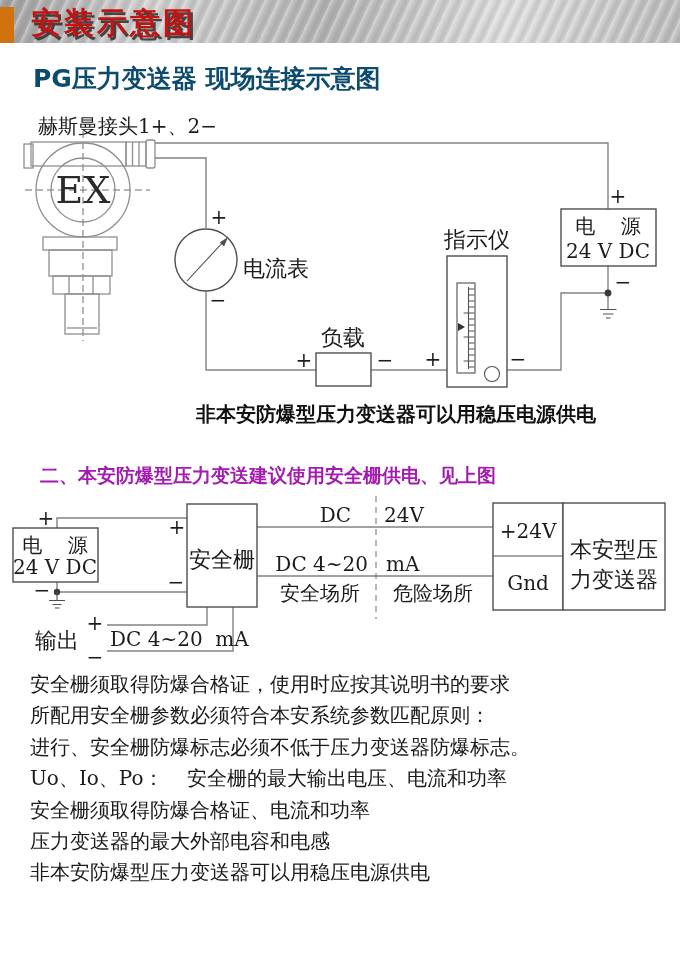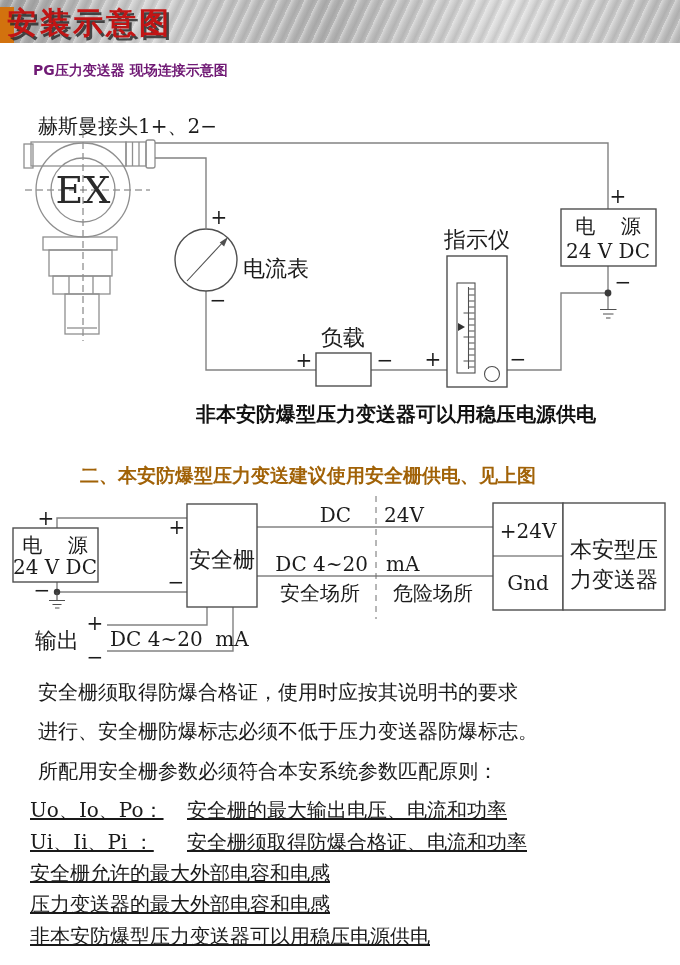--- a/index.html
+++ b/index.html
@@ -6,49 +6,49 @@
   .page{position:relative;width:680px;height:965px;background:#ffffff;overflow:hidden;
         font-family:"DejaVu Sans",sans-serif;color:#1c1c1c;}
 
   
   .banner{position:absolute;left:0;top:0;width:680px;height:43px;
     background:
       repeating-linear-gradient(115deg, rgba(255,255,255,.38) 0px, rgba(255,255,255,0) 4px,
                                 rgba(96,96,96,.16) 8px, rgba(255,255,255,0) 12px),
       linear-gradient(100deg,#9f9f9f 0%,#d2d2d2 22%,#b3b3b3 48%,#dedede 74%,#bcbcbc 100%);}
   .banner-accent{position:absolute;left:0;top:7px;width:14px;height:36px;background:#d2720e;}
-  .banner-title{position:absolute;left:7px;top:3px;font-size:30px;font-weight:bold;
+  .banner-title{position:absolute;left:31px;top:3px;font-size:30px;font-weight:bold;
     letter-spacing:3px;color:#c31414;text-shadow:2.5px 2.5px 0 rgba(45,45,45,.85);}
 
   
-  .s1-title{position:absolute;left:33px;top:62px;font-size:14px;font-weight:bold;color:#701a75;}
-  .s2-title{position:absolute;left:0;top:463px;width:536px;text-align:right;
-            font-size:19px;font-weight:bold;color:#a16207;}
+  .s1-title{position:absolute;left:33px;top:62px;font-size:25px;font-weight:bold;color:#0c4a6e;}
+  .s2-title{position:absolute;left:0;top:463px;width:536px;text-align:center;
+            font-size:19px;font-weight:bold;color:#a21caf;}
 
   
   svg{position:absolute;left:0;}
   .body-line{stroke:#8f8f8f;fill:none;stroke-width:1.3;}
   .wire{stroke:#828282;fill:none;stroke-width:1.4;}
   .comp{stroke:#4f4f4f;fill:#ffffff;stroke-width:1.4;}
   .thin{stroke:#4f4f4f;fill:none;stroke-width:1.1;}
   .dash{stroke:#6e6e6e;fill:none;stroke-width:1;stroke-dasharray:7 4;}
   text{font-family:"DejaVu Serif",serif;fill:#1c1c1c;}
   .lbl{font-size:22px;}
   .lbl-s{font-size:20px;}
   .sign{font-size:20px;}
   .mid{text-anchor:middle;}
   .pre{white-space:pre;}
   .ex{font-size:38px;fill:#2a2a2a;}
   .cap{font-family:"DejaVu Sans",sans-serif;font-size:20px;font-weight:bold;fill:#111;}
 
   
   .notes{position:absolute;left:30px;top:669px;width:630px;
          font-family:"DejaVu Serif",serif;font-size:20px;color:#1a1a1a;}
-  .notes p{margin:8px;line-height:31.4px;white-space:pre;font-family:Liberation Serif, serif;}
-  .def-row{display:flex;line-height:31.4px;text-decoration:underline;}
+  .notes p{margin:0;line-height:31.4px;white-space:pre;font-family:Liberation Serif, serif;}
+  .def-row{display:flex;line-height:31.4px;}
   .def-term{width:157px;flex:none;white-space:pre;}
   .def-desc{flex:1;}
 </style>
 </head>
 <body>
 
 <div class="page">
 
   <div class="banner">
     <div class="banner-accent"></div>
@@ -173,32 +173,30 @@
     <text x="614" y="94" class="lbl mid">力变送器</text>
 
     <text x="95" y="137" class="sign mid">+</text>
     <text x="57" y="155" class="lbl mid">输出</text>
     <text x="110" y="153" class="lbl-s pre" xml:space="preserve">DC 4~20  mA</text>
     <text x="95" y="171" class="sign mid">−</text>
   </svg>
 
   <div class="notes">
     <p>安全栅须取得防爆合格证，使用时应按其说明书的要求</p>
+    <p>所配用安全栅参数必须符合本安系统参数匹配原则：</p>
     <p>进行、安全栅防爆标志必须不低于压力变送器防爆标志。</p>
-    <p>所配用安全栅参数必须符合本安系统参数匹配原则：</p>
     <div class="def-row">
       <span class="def-term">Uo、Io、Po：</span>
       <span class="def-desc">安全栅的最大输出电压、电流和功率</span>
     </div>
     <div class="def-row">
-      <span class="def-term">Ui、Ii、Pi ：</span>
       <span class="def-desc">安全栅须取得防爆合格证、电流和功率</span>
     </div>
     <div class="def-row">
-      <span class="def-desc">安全栅允许的最大外部电容和电感</span>
     </div>
     <div class="def-row">
       <span class="def-desc">压力变送器的最大外部电容和电感</span>
     </div>
     <div class="def-row">
       <span class="def-desc">非本安防爆型压力变送器可以用稳压电源供电</span>
     </div>
   </div>
 
 </div>

